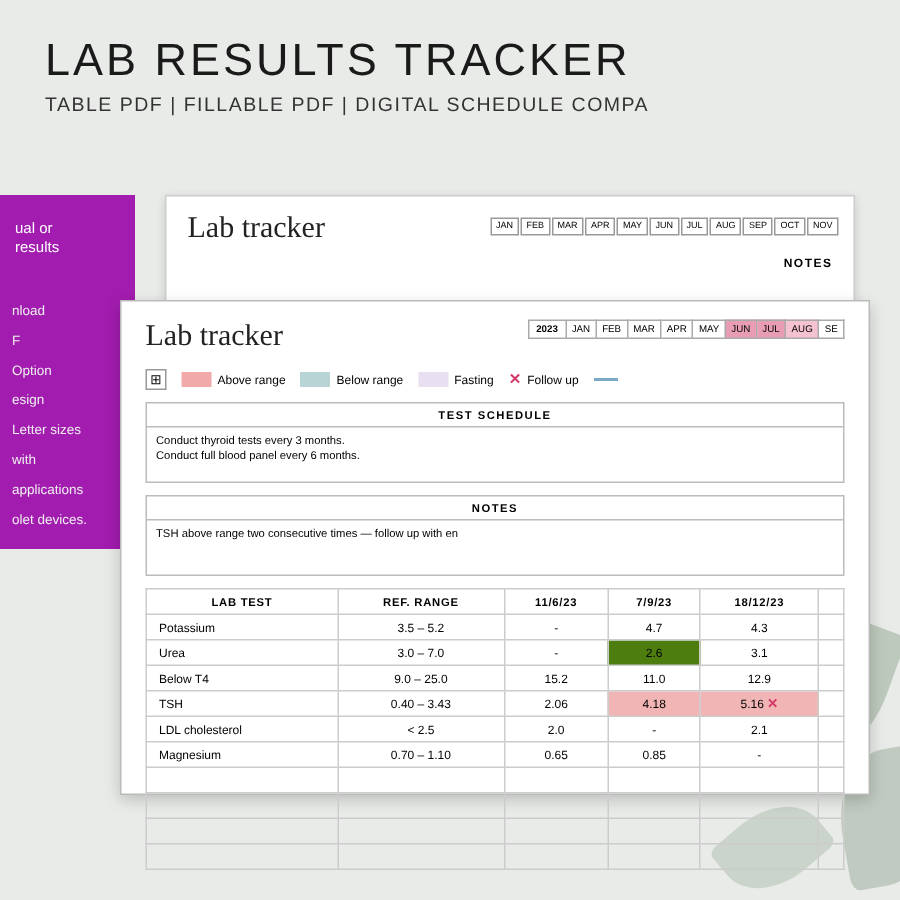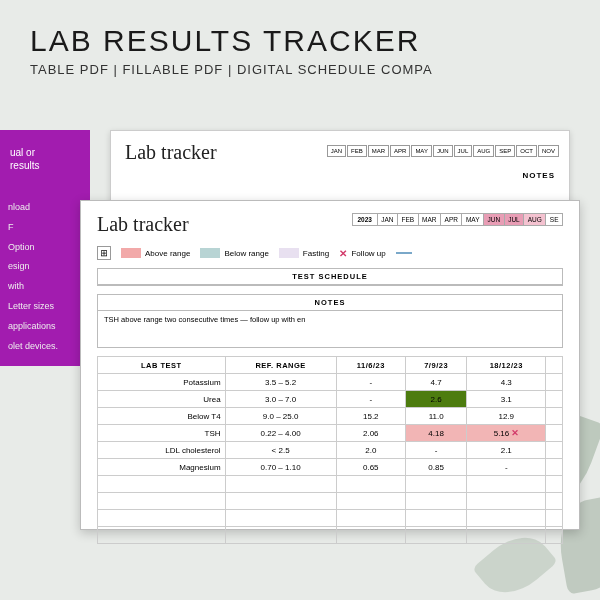--- a/index.html
+++ b/index.html
@@ -172,21 +172,21 @@
     border: 1px solid #ccc;
     padding: 3px 4px;
     text-align: center;
     height: 17px;
   }
   .data-table th {
     font-weight: 600;
     font-size: 7.5px;
     letter-spacing: 0.5px;
   }
-  .data-table td.lab { text-align: right; padding-left: 8px; }
+  .data-table td.lab { text-align: left; padding-left: 8px; }
   .hl-below { background: #4d7c0f; }
   .hl-above { background: #f2b5b5; margin-left: 16px; }
   .follow-mark { color: #d23a6a; font-weight: bold; font-size:9px; padding-left:2px; }
 </style>
 </head>
 <body>
 
 <div class="bg-plant">
   <div class="leaf leaf1"></div>
   <div class="leaf leaf2"></div>
@@ -201,22 +201,22 @@
 <div class="side-band">
   <div class="side-band-top">
     <div>ual or</div>
     <div>results</div>
   </div>
   <div class="side-list">
     <div>nload</div>
     <div>F</div>
     <div>Option</div>
     <div>esign</div>
+    <div>Letter sizes</div>
     <div>with</div>
-    <div>Letter sizes</div>
     <div>applications</div>
     <div>olet devices.</div>
   </div>
 </div>
 
 <div class="sheet-back">
   <div class="script-title">Lab tracker</div>
   <div class="month-row-back">
     <span>JAN</span>
     <span>FEB</span>
@@ -286,20 +286,24 @@
       <span>Follow up</span>
     </div>
     <div class="legend-item">
       <div class="sw-dash"></div>
     </div>
   </div>
 
   <div class="two-col">
     <div class="col-box">
       <div class="col-head">TEST SCHEDULE</div>
+      <div class="col-body">
+        <div>Conduct thyroid tests every 3 months.</div>
+        <div>Conduct full blood panel every 6 months.</div>
+      </div>
     </div>
     <div class="col-box">
       <div class="col-head">NOTES</div>
       <div class="col-body">
         <div>TSH above range two consecutive times — follow up with en</div>
       </div>
     </div>
   </div>
 
   <table class="data-table">
@@ -333,21 +337,21 @@
         <tr>
           <td class="lab">Below T4</td>
           <td>9.0 – 25.0</td>
           <td>15.2</td>
           <td>11.0</td>
           <td>12.9</td>
           <td></td>
         </tr>
         <tr>
           <td class="lab">TSH</td>
-          <td>0.22 – 4.00</td>
+          <td>0.40 – 3.43</td>
           <td>2.06</td>
           <td class="hl-above">4.18</td>
           <td class="hl-above">5.16<span class="follow-mark">✕</span></td>
           <td></td>
         </tr>
         <tr>
           <td class="lab">LDL cholesterol</td>
           <td>&lt; 2.5</td>
           <td>2.0</td>
           <td>-</td>

